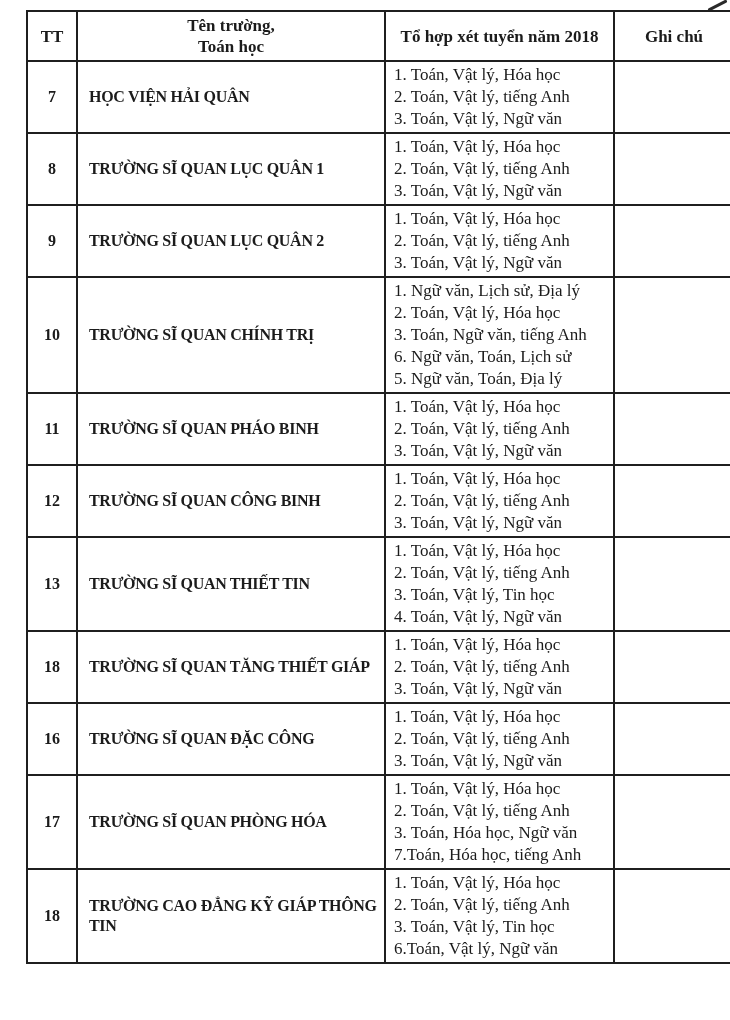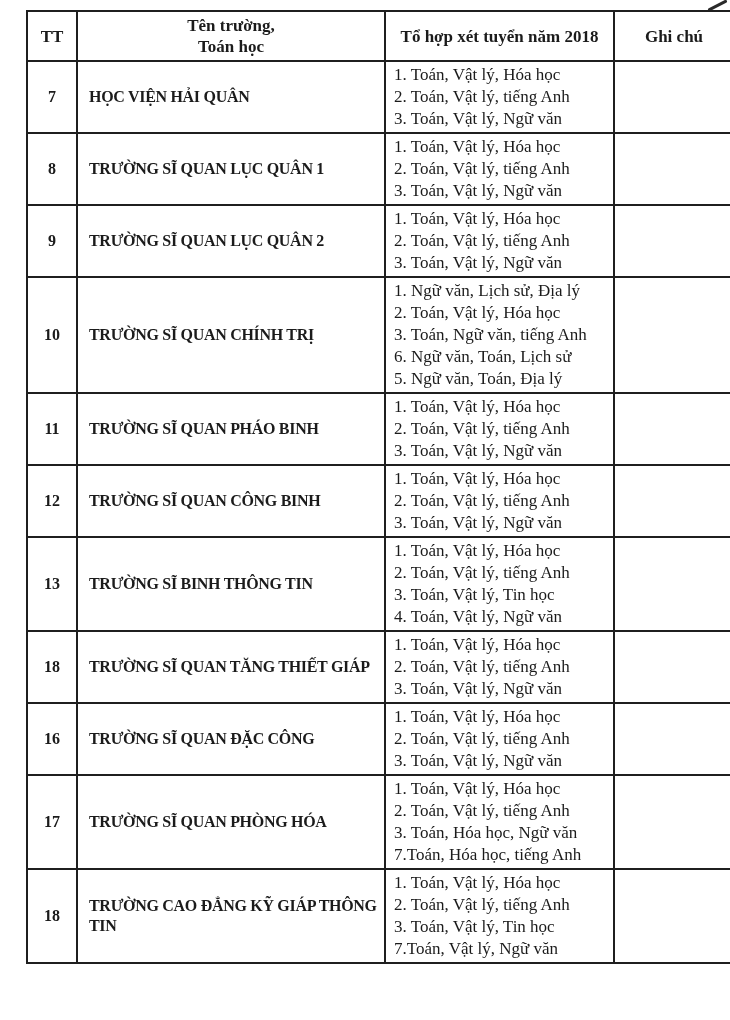--- a/index.html
+++ b/index.html
@@ -147,21 +147,21 @@
           <td class="cell-school">TRƯỜNG SĨ QUAN CÔNG BINH</td>
           <td class="cell-combos">
             <div class="combo-line">1. Toán, Vật lý, Hóa học</div>
             <div class="combo-line">2. Toán, Vật lý, tiếng Anh</div>
             <div class="combo-line">3. Toán, Vật lý, Ngữ văn</div>
           </td>
           <td class="cell-note"></td>
         </tr>
         <tr>
           <td class="cell-tt">13</td>
-          <td class="cell-school">TRƯỜNG SĨ BINH THÔNG TIN</td>
+          <td class="cell-school">TRƯỜNG SĨ QUAN THIẾT TIN</td>
           <td class="cell-combos">
             <div class="combo-line">1. Toán, Vật lý, Hóa học</div>
             <div class="combo-line">2. Toán, Vật lý, tiếng Anh</div>
             <div class="combo-line">3. Toán, Vật lý, Tin học</div>
             <div class="combo-line">4. Toán, Vật lý, Ngữ văn</div>
           </td>
           <td class="cell-note"></td>
         </tr>
         <tr>
           <td class="cell-tt">18</td>
@@ -194,19 +194,19 @@
           </td>
           <td class="cell-note"></td>
         </tr>
         <tr>
           <td class="cell-tt">18</td>
           <td class="cell-school">TRƯỜNG CAO ĐẲNG KỸ GIÁP THÔNG TIN</td>
           <td class="cell-combos">
             <div class="combo-line">1. Toán, Vật lý, Hóa học</div>
             <div class="combo-line">2. Toán, Vật lý, tiếng Anh</div>
             <div class="combo-line">3. Toán, Vật lý, Tin học</div>
-            <div class="combo-line">7.Toán, Vật lý, Ngữ văn</div>
+            <div class="combo-line">6.Toán, Vật lý, Ngữ văn</div>
           </td>
           <td class="cell-note"></td>
         </tr>
       </tbody>
   </table>
 </div>
 
 </body></html>

